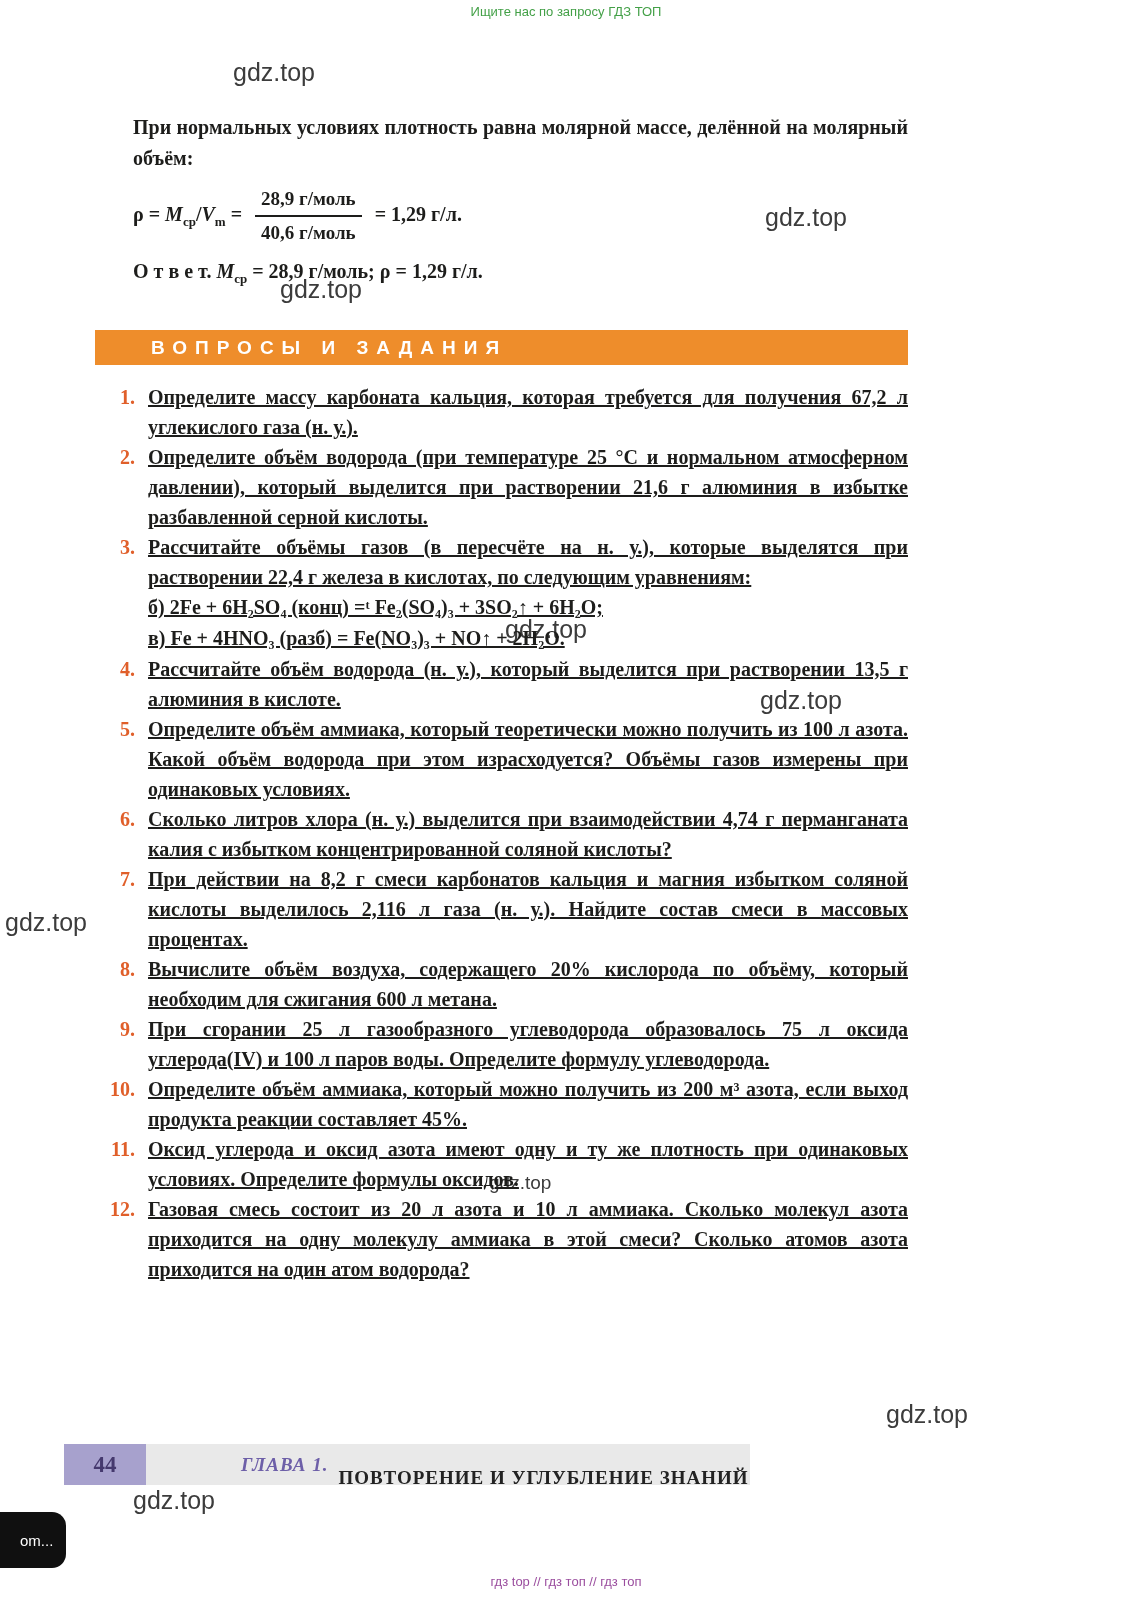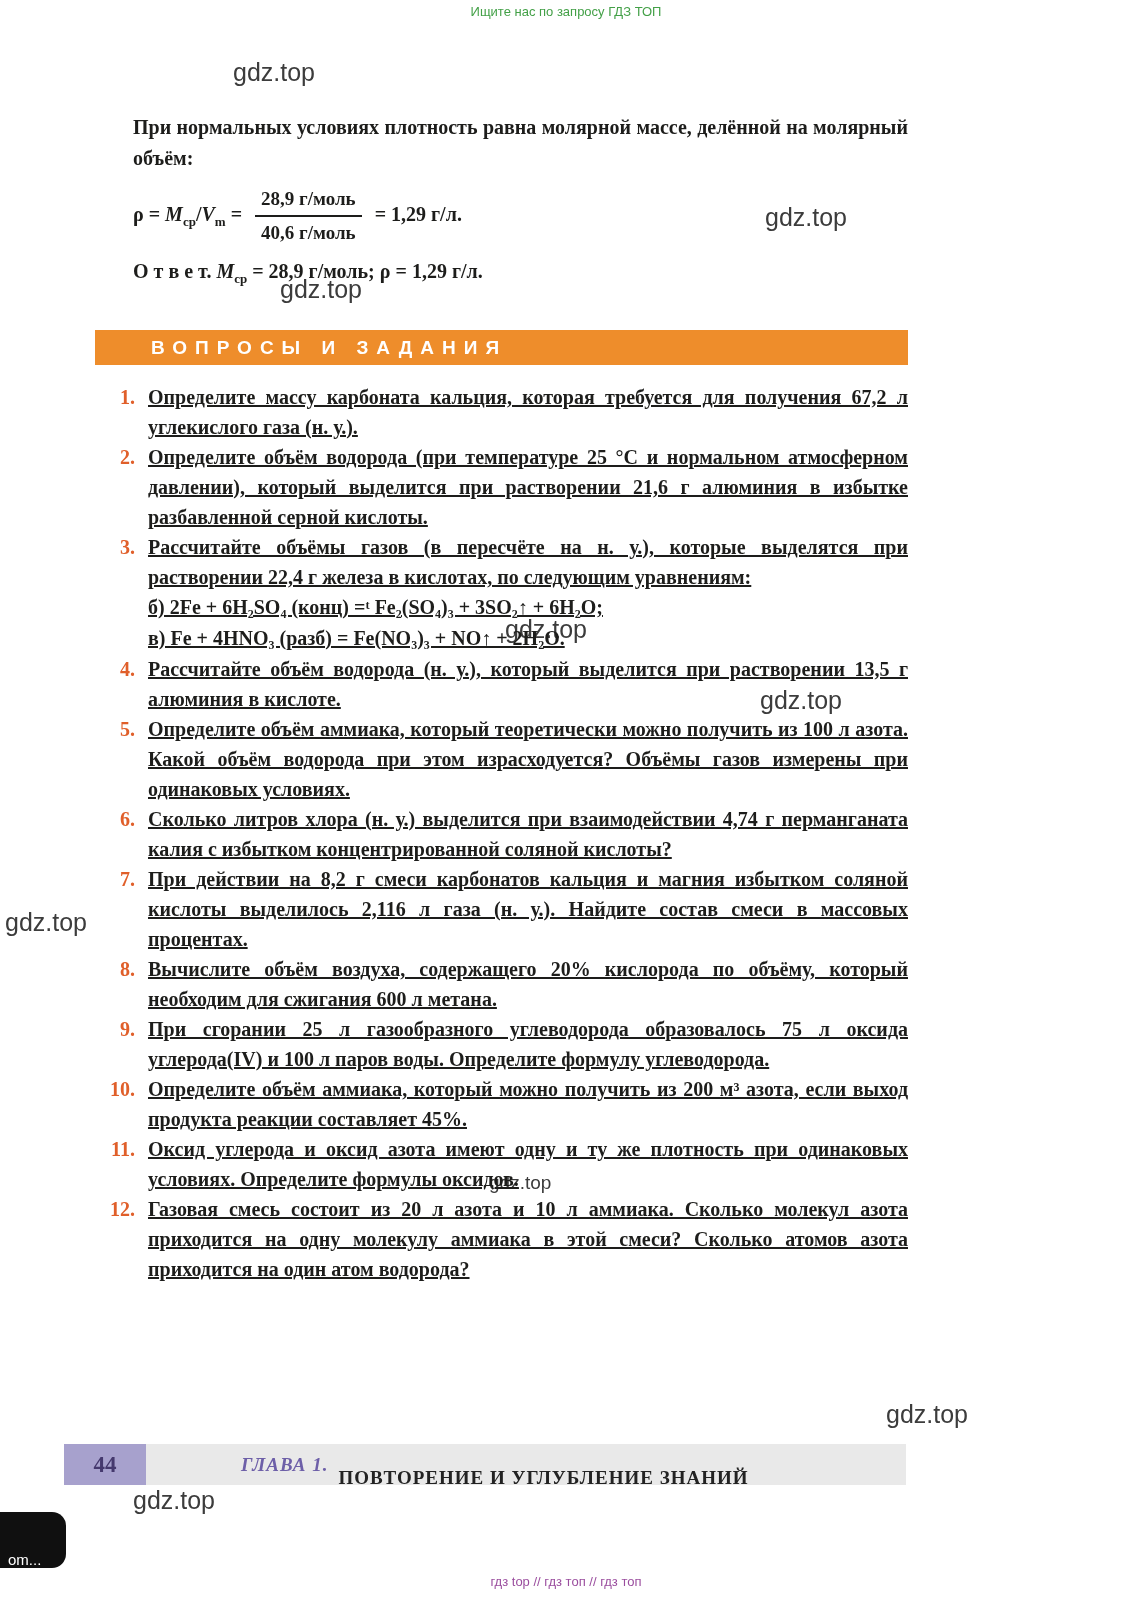--- a/index.html
+++ b/index.html
@@ -63,21 +63,21 @@
     color:var(--number-orange,#e05f2a); font-weight:bold;
     font-size:20px; line-height:30px;
   }
   .qbody {
     flex:1; font-size:20px; font-weight:bold; line-height:30px;
     text-align:justify;
     text-decoration:underline;
   }
   .eqline { text-align:left; font-weight:bold; line-height:31px; }
 
-  .footer { position:absolute; left:64px; top:1444px; width:842px; height:41px; display:flex; }
+  .footer { position:absolute; left:64px; top:1444px; width:686px; height:41px; display:flex; }
   .page-box {
     flex:0 0 82px; background:var(--footer-box-purple,#a7a1cd);
     display:flex; align-items:center; justify-content:center;
     color:var(--footer-num-color,#45396e); font-weight:bold; font-size:23px;
   }
   .chapter-bar {
     flex:1; background:var(--chapter-bar-gray,#e9e9e9);
     display:flex; align-items:center; padding-left:95px;
     font-size:19px; white-space:nowrap;
   }
@@ -85,21 +85,21 @@
     font-style:italic; font-weight:bold;
     color:var(--chapter-label-purple,#6d5fa8); margin-right:10px;
     letter-spacing:1px;
   }
   .chapter-title { font-weight:bold; letter-spacing:1px; color:#222222;margin-top:26px; }
 
   .overlay-tab {
     position:absolute; left:0; top:1512px; width:66px; height:56px;
     background:#101010; color:#ffffff;
     border-top-right-radius:14px; border-bottom-right-radius:14px;
-    display:flex; align-items:flex-end; padding-left:8px;
+    display:flex; align-items:center; padding-left:20px;
     font-family:"Liberation Sans","DejaVu Sans",sans-serif; font-size:15px;
     cursor:pointer;
   }
 
   .bottom-links {
     position:absolute; top:1574px; left:0; width:100%;
     text-align:center;
     font-family:"Liberation Sans","DejaVu Sans",sans-serif;
     font-size:13px; color:var(--link-purple,#9a4d9e);
     cursor:pointer;

